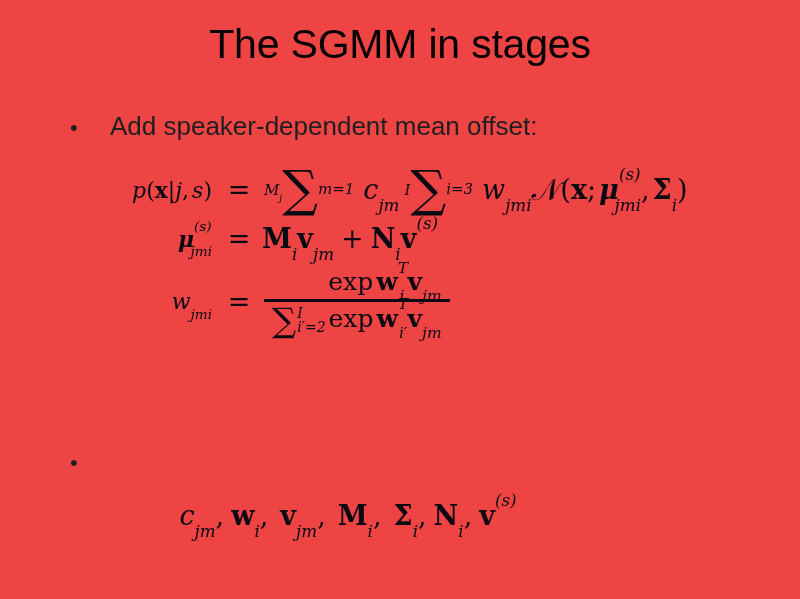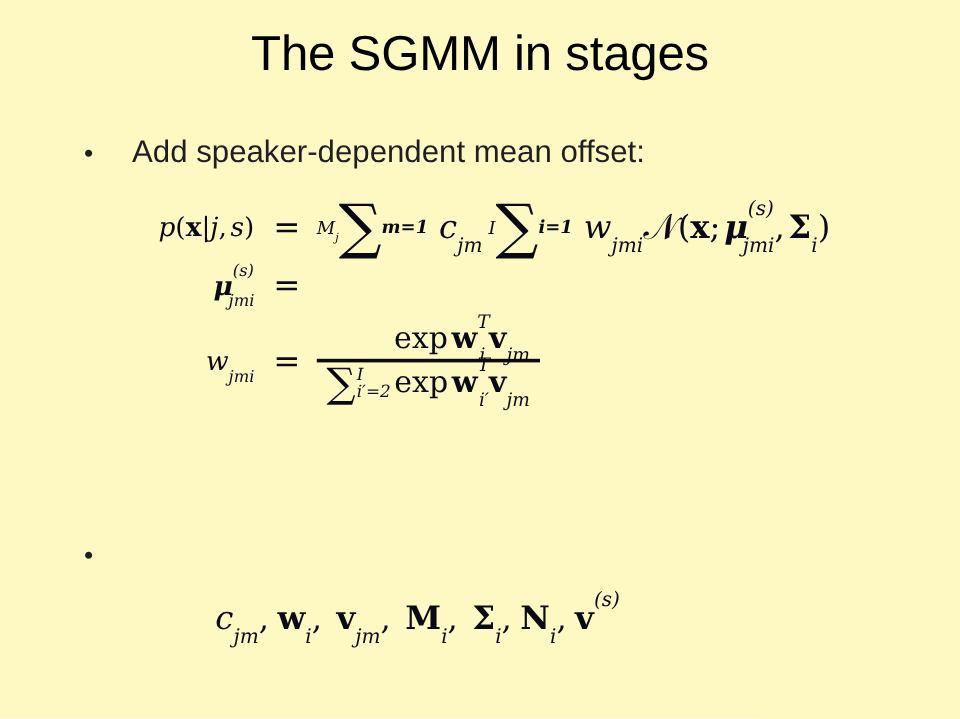--- a/index.html
+++ b/index.html
@@ -10,21 +10,21 @@
   body {
     width: 800px;
     height: 599px;
     overflow: hidden;
     font-family: "Liberation Sans", sans-serif;
   }
   .slide {
     position: relative;
     width: 800px;
     height: 599px;
-    background: #fef9c3;
+    background: #ef4444;
   }
 
   
   .slide-title {
     position: absolute;
     left: 0;
     top: 22px;
     width: 800px;
     text-align: center;
     font-family: "Liberation Sans", sans-serif;
@@ -114,21 +114,21 @@
     justify-content: center;
     vertical-align: middle;
     line-height: 1;
     margin: 0 2px;
   }
   .bigsum .lim {
     font-size: 15px;
     font-family: "DejaVu Serif", "Liberation Serif", serif;
   }
   .bigsum .lim.top { margin-bottom: -1px; }
-  .bigsum .lim.bot { margin-top: 0px; font-weight: bold; }
+  .bigsum .lim.bot { margin-top: 0px; }
   .bigsum .sigma {
     font-size: 50px;
     line-height: 0.86;
     font-family: "DejaVu Serif", "Liberation Serif", serif;
   }
 
   
   .smallsum {
     display: inline-flex;
     align-items: center;
@@ -210,21 +210,21 @@
           <span class="lim top math"><span class="mi">M</span><sub class="mi">j</sub></span>
           <span class="sigma">∑</span>
           <span class="lim bot math mi">m=1</span>
         </span>
         <span class="sp-med"></span>
         <span><span class="mi">c</span><sub class="mi">jm</sub></span>
         <span class="sp-thin"></span>
         <span class="bigsum">
           <span class="lim top math mi">I</span>
           <span class="sigma">∑</span>
-          <span class="lim bot math mi">i=1</span>
+          <span class="lim bot math mi">i=3</span>
         </span>
         <span class="sp-med"></span>
         <span><span class="mi">w</span><sub class="mi">jmi</sub></span>
         <span class="mup" style="font-size:30px;">𝒩</span>
           <span class="mup">(</span>
           <span class="mb">x</span>
           <span class="mup">;</span>
           <span class="sp-thin"></span>
           <span><span class="mbi">μ</span><sup class="mi">(s)</sup><sub class="mi tight" style="margin-left:-1.55em;">jmi</sub></span>
           <span class="mup">,</span>
@@ -232,20 +232,29 @@
           <span><span class="mb">Σ</span><sub class="mi">i</sub></span>
           <span class="mup">)</span>
       </div>
     </div>
 
     <div class="eq-row" style="margin-bottom:14px;">
       <div class="eq-lhs math">
         <span><span class="mbi">μ</span><sup class="mi">(s)</sup><sub class="mi" style="margin-left:-1.55em;">jmi</sub></span>
       </div>
       <div class="eq-eqsign math">=</div>
+      <div class="eq-rhs math">
+        <span><span class="mb">M</span><sub class="mi">i</sub></span>
+          <span><span class="mb">v</span><sub class="mi">jm</sub></span>
+        <span class="sp-med"></span>
+          <span class="mup">+</span>
+          <span class="sp-med"></span>
+        <span><span class="mb">N</span><sub class="mi">i</sub></span>
+          <span><span class="mb">v</span><sup class="mi">(s)</sup></span>
+      </div>
     </div>
 
     <div class="eq-row">
       <div class="eq-lhs math">
         <span><span class="mi">w</span><sub class="mi">jmi</sub></span>
       </div>
       <div class="eq-eqsign math">=</div>
       <div class="eq-rhs math">
         <span class="frac">
           <span class="num math">

